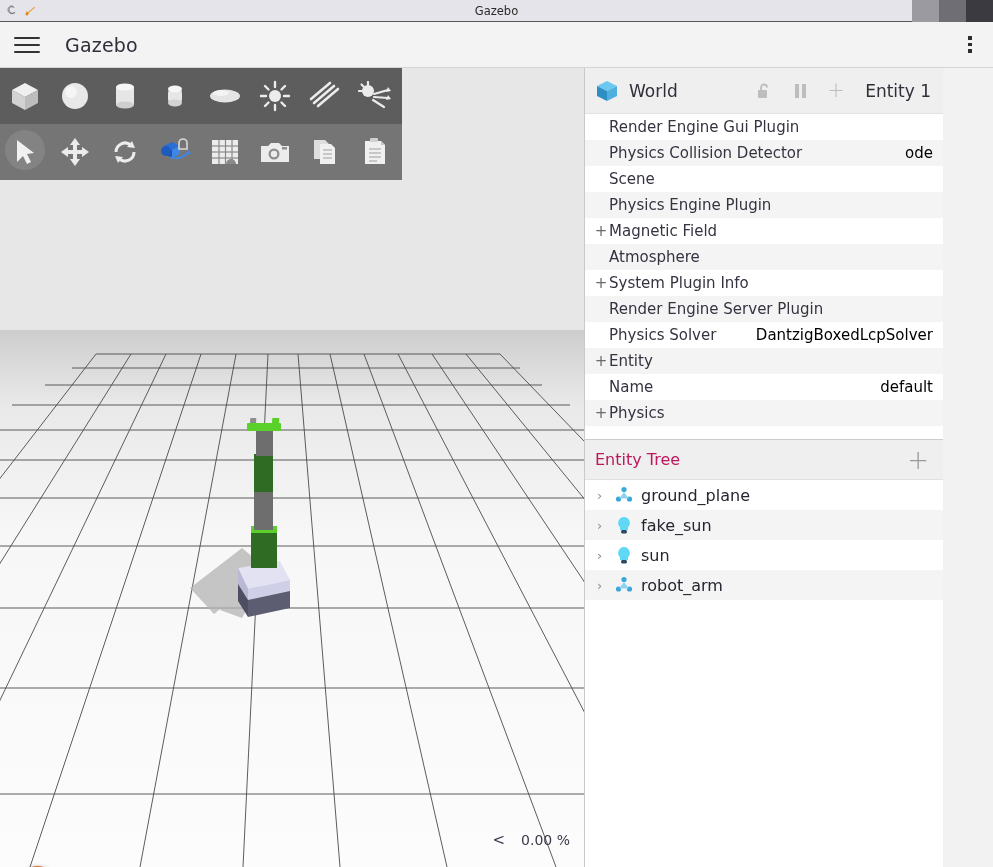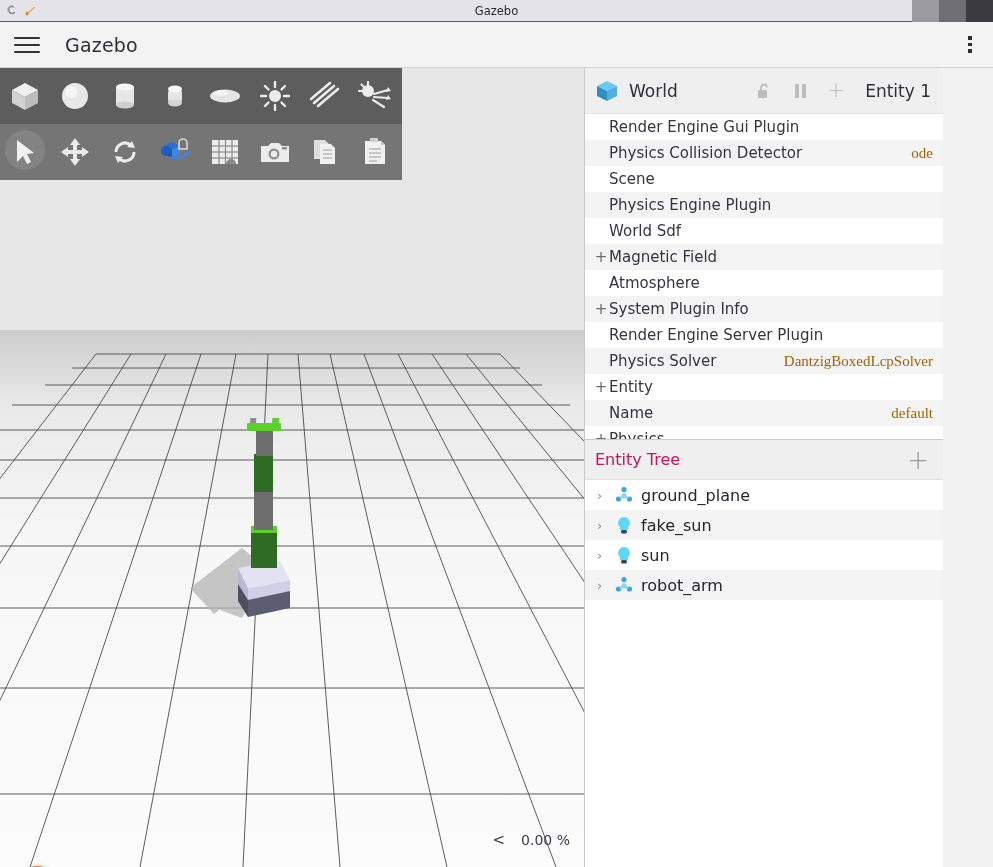--- a/index.html
+++ b/index.html
@@ -106,21 +106,21 @@
   .proplist { height: 325px; overflow: hidden; }
   .prow {
     height: 26px; display: flex; align-items: center; padding: 0 6px 0 8px;
     font-size: 15px; color: #343441; background: #ffffff; cursor: pointer;
   }
   .prow:nth-child(even) { background: #f4f4f4; }
   .prow .exp {
     width: 16px; flex: 0 0 16px; text-align: center; color: #6a6a6a; font-size: 15px;
   }
   .prow .pname { flex: 0 0 auto; }
-  .prow .pval { margin-left: auto; font-size: 15px; color: #a16207; padding-right: 4px; font-family: Liberation Serif, serif; }
+  .prow .pval { margin-left: auto; font-size: 15px; color: #000000; padding-right: 4px; }
 
   .panel-split { height: 1px; background: #cccccc; }
 
   .tree-head {
     height: 40px; display: flex; align-items: center; padding: 0 14px 0 10px;
     background: #efefef; border-bottom: 1px solid #e0e0e0;
   }
   .tree-title { font-size: 16px; color: #be185d; }
   .tree-plus { margin-left: auto; font-size: 26px; line-height: 1; color: #9a9a9a; font-weight: 300; cursor: pointer; }
 
@@ -453,25 +453,20 @@
         <span class="exp"></span>
         <span class="pname">Scene</span>
         <span class="pval"></span>
       </div>
       <div class="prow">
         <span class="exp"></span>
         <span class="pname">Physics Engine Plugin</span>
         <span class="pval"></span>
       </div>
       <div class="prow">
-        <span class="exp"></span>
-        <span class="pname">World Sdf</span>
-        <span class="pval"></span>
-      </div>
-      <div class="prow">
         <span class="exp">+</span>
         <span class="pname">Magnetic Field</span>
         <span class="pval"></span>
       </div>
       <div class="prow">
         <span class="exp"></span>
         <span class="pname">Atmosphere</span>
         <span class="pval"></span>
       </div>
       <div class="prow">

